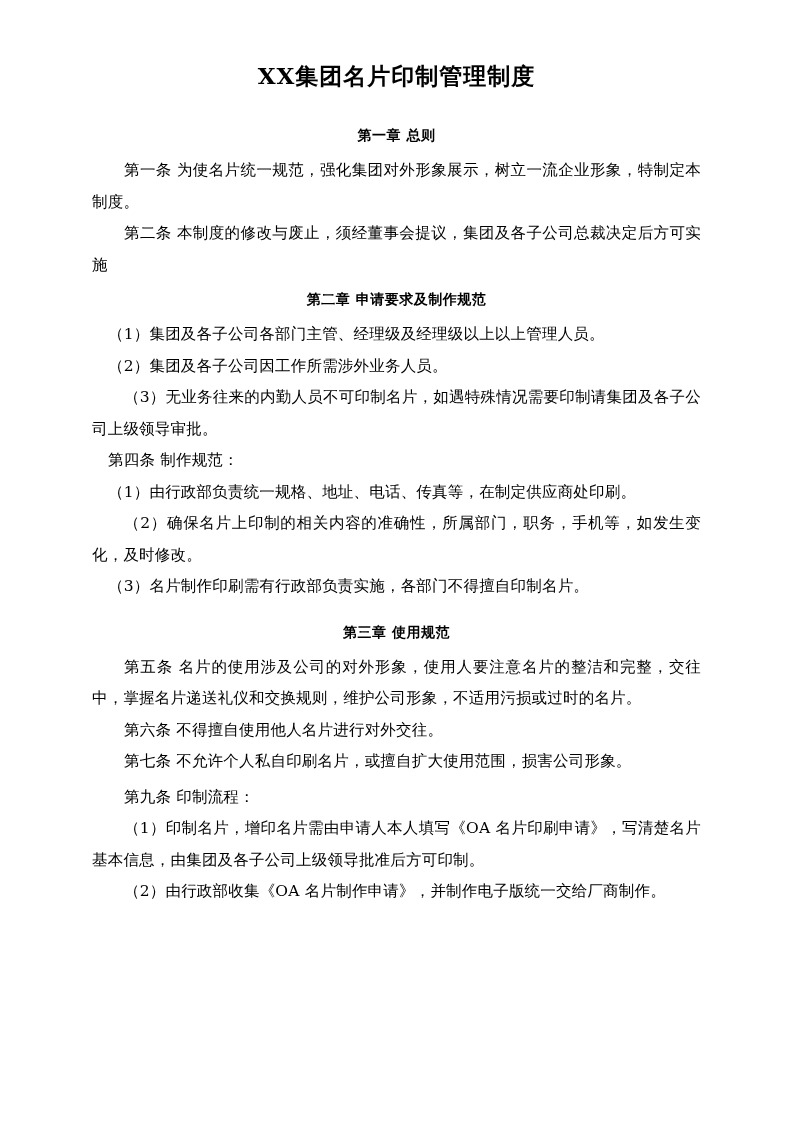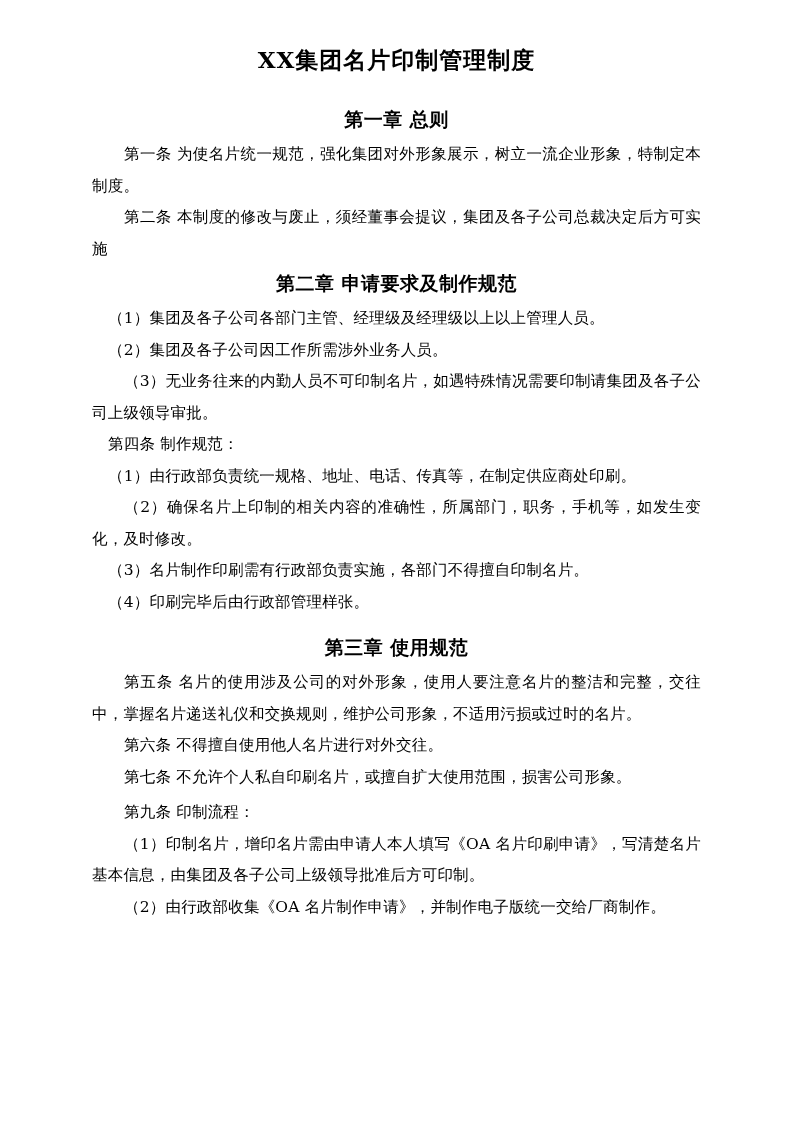--- a/index.html
+++ b/index.html
@@ -20,28 +20,28 @@
     box-sizing: border-box;
     padding: 0 92px;
     position: relative;
     background: #ffffff;
   }
   .doc-title {
     text-align: center;
     font-size: 23px;
     font-weight: bold;
     letter-spacing: 1px;
-    margin: 8px;
-    padding-top: 35px;
+    margin: 1px;
+    padding-top: 58px;
     line-height: 34px;
     font-family: "DejaVu Serif", "Liberation Serif", serif;
   }
   .chapter {
     text-align: center;
-    font-size: 19px;
+    font-size: 14px;
     font-weight: bold;
     line-height: 31px;
     margin: 0;
     letter-spacing: 0.5px;
   }
   .chapter.ch1 { margin-top: 27px; }
   .chapter.ch2 { margin-top: 3px; }
   .chapter.ch3 { margin-top: 14px; }
   .chapter.ch4 { margin-top: 14px; }
   .para {
@@ -74,21 +74,20 @@
 
   <h2 class="chapter ch2">第二章  申请要求及制作规范</h2>
   <div class="spacer-4"></div>
   <p class="para indent1">（1）集团及各子公司各部门主管、经理级及经理级以上以上管理人员。</p>
   <p class="para indent1">（2）集团及各子公司因工作所需涉外业务人员。</p>
   <p class="para indent2">（3）无业务往来的内勤人员不可印制名片，如遇特殊情况需要印制请集团及各子公司上级领导审批。</p>
   <p class="para indent1">第四条  制作规范：</p>
   <p class="para indent1">（1）由行政部负责统一规格、地址、电话、传真等，在制定供应商处印刷。</p>
   <p class="para indent2">（2）确保名片上印制的相关内容的准确性，所属部门，职务，手机等，如发生变化，及时修改。</p>
   <p class="para indent1">（3）名片制作印刷需有行政部负责实施，各部门不得擅自印制名片。</p>
-  <p class="para indent1">（4）印刷完毕后由行政部管理样张。</p>
 
   <h2 class="chapter ch3">第三章 使用规范</h2>
   <div class="spacer-4"></div>
   <p class="para indent2">第五条  名片的使用涉及公司的对外形象，使用人要注意名片的整洁和完整，交往中，掌握名片递送礼仪和交换规则，维护公司形象，不适用污损或过时的名片。</p>
   <p class="para indent2">第六条  不得擅自使用他人名片进行对外交往。</p>
   <p class="para indent2">第七条  不允许个人私自印刷名片，或擅自扩大使用范围，损害公司形象。</p>
 
   <div class="spacer-4"></div>
   <p class="para indent2">第九条  印制流程：</p>
   <p class="para indent2">（1）印制名片，增印名片需由申请人本人填写《OA 名片印刷申请》，写清楚名片基本信息，由集团及各子公司上级领导批准后方可印制。</p>

